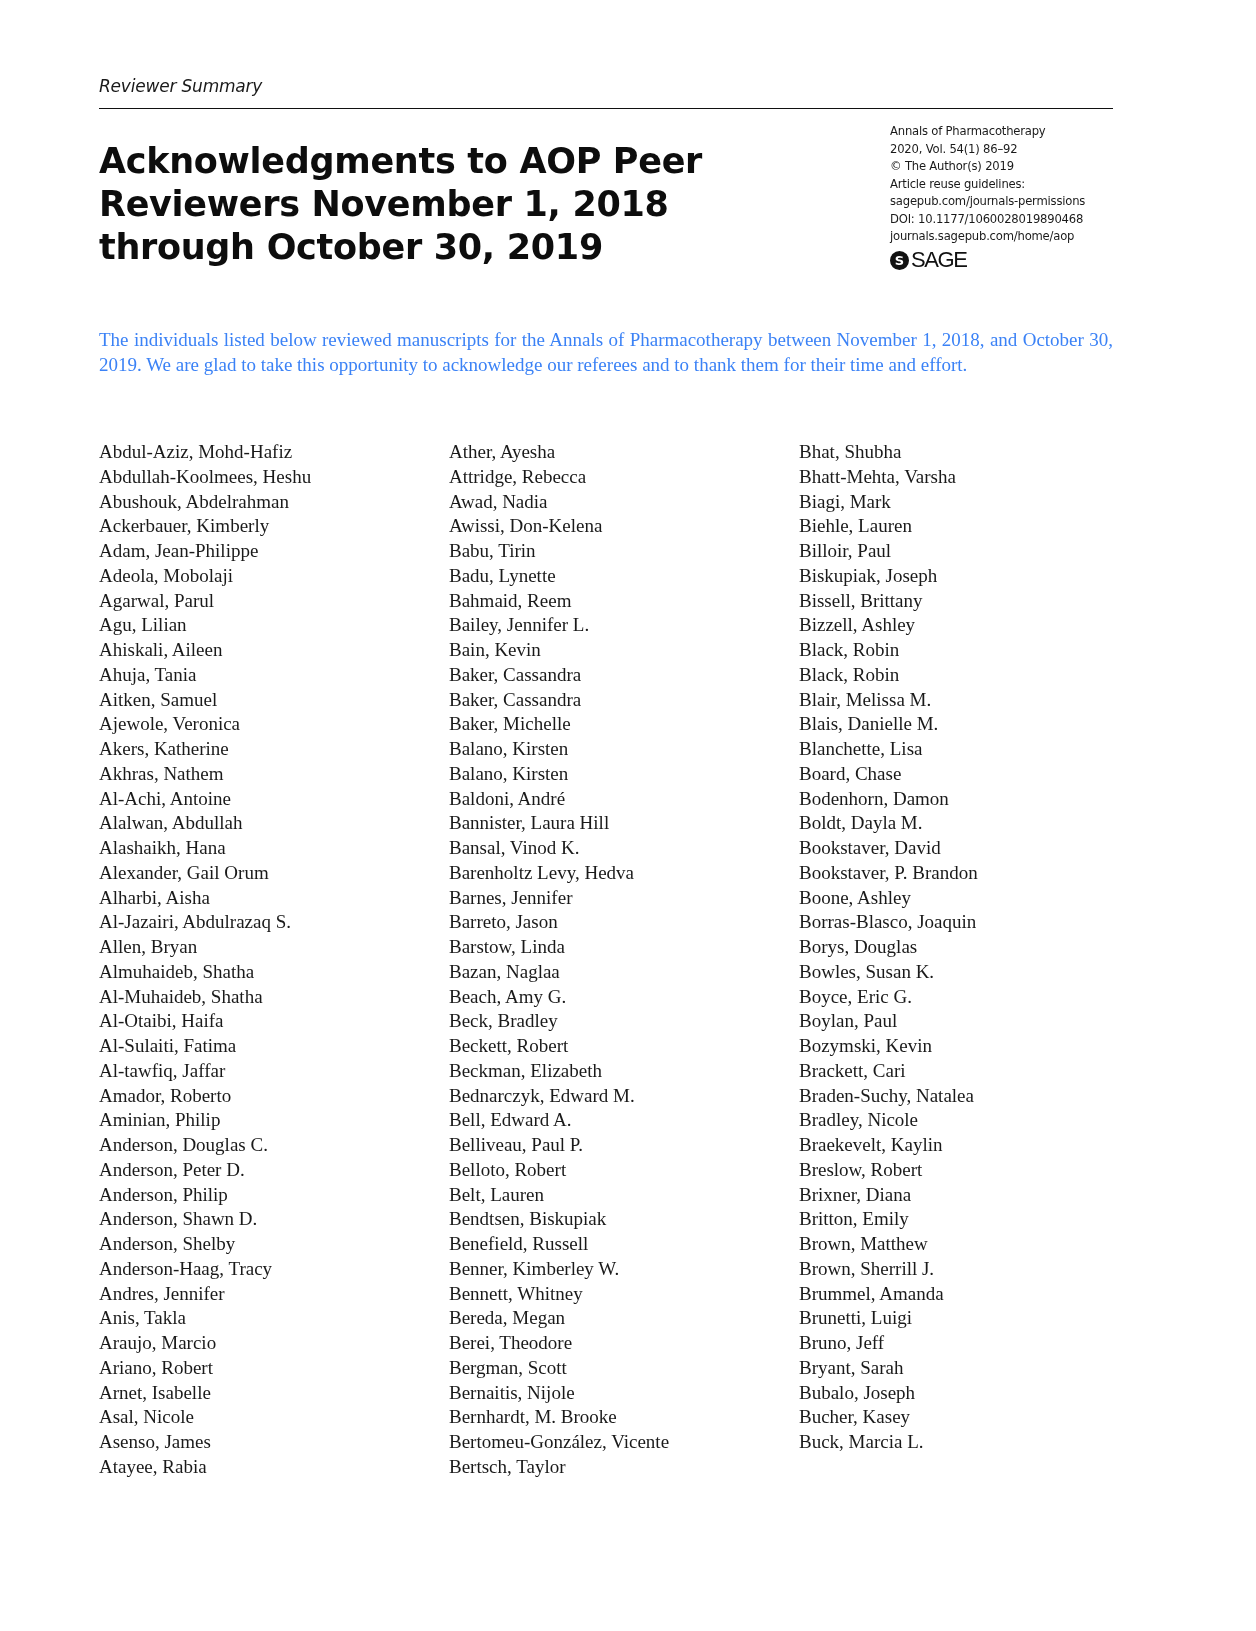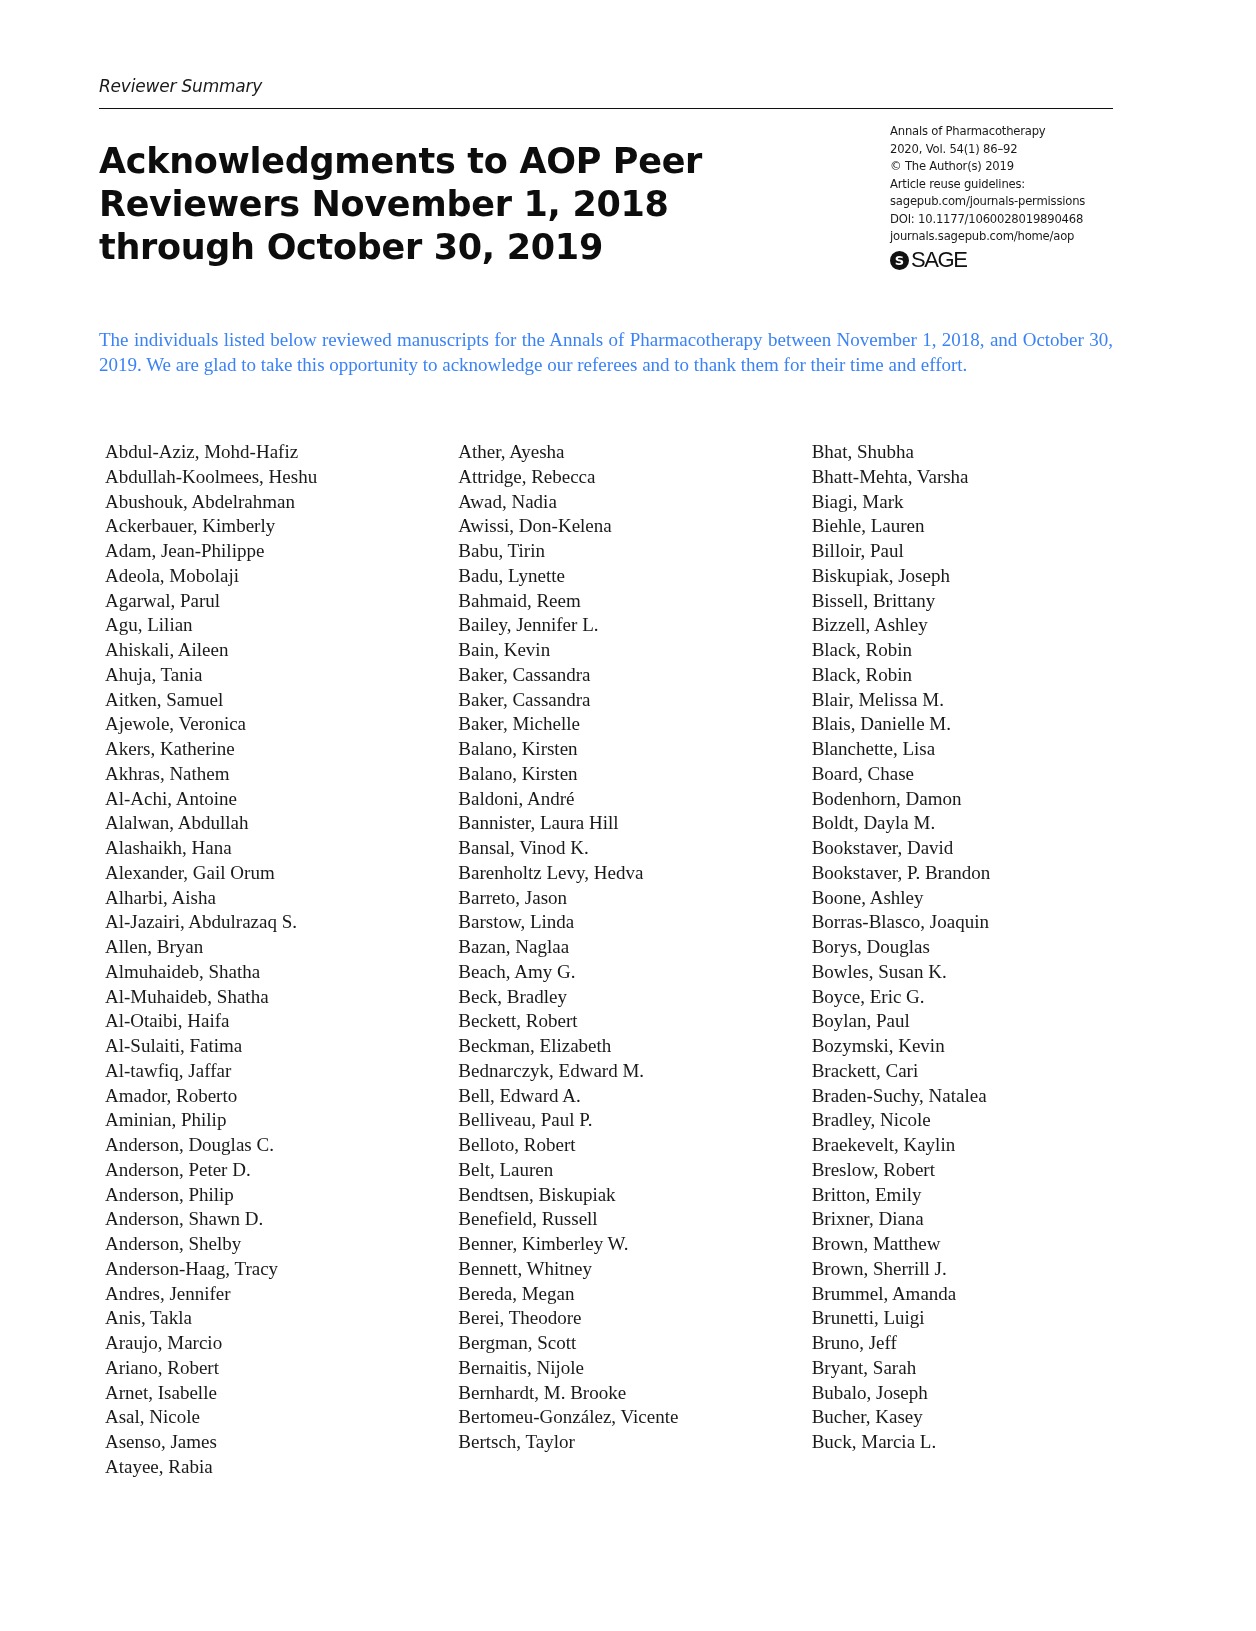--- a/index.html
+++ b/index.html
@@ -41,21 +41,21 @@
   }
   .intro {
     position: absolute; left: 99px; top: 327px; width: 1014px; margin: 0;
     font-family: Liberation Serif, serif; font-size: 19px; line-height: 25px;
     text-align: justify; color: #3b82f6;
   }
   .names {
     position: absolute; top: 440px; left: 99px; width: 1060px;
     display: flex;
   }
-  .col { width: 350px; font-family: "Liberation Serif", serif; font-size: 19px; line-height: 24.75px; color: #1a1a1a; margin-left: 6px; }
+  .col { width: 350px; font-family: "Liberation Serif", serif; font-size: 19px; line-height: 24.75px; color: #1a1a1a; }
   .col div { white-space: nowrap; }
 </style>
 </head>
 <body>
 
 <div class="section-label">Reviewer Summary</div>
 <div class="top-rule"></div>
 
 <h1 class="title">Acknowledgments to AOP Peer Reviewers November 1, 2018 through October 30, 2019</h1>
 
@@ -133,20 +133,21 @@
       <div>Bain, Kevin</div>
       <div>Baker, Cassandra</div>
       <div>Baker, Cassandra</div>
       <div>Baker, Michelle</div>
       <div>Balano, Kirsten</div>
       <div>Balano, Kirsten</div>
       <div>Baldoni, André</div>
       <div>Bannister, Laura Hill</div>
       <div>Bansal, Vinod K.</div>
       <div>Barenholtz Levy, Hedva</div>
+      <div>Barnes, Jennifer</div>
       <div>Barreto, Jason</div>
       <div>Barstow, Linda</div>
       <div>Bazan, Naglaa</div>
       <div>Beach, Amy G.</div>
       <div>Beck, Bradley</div>
       <div>Beckett, Robert</div>
       <div>Beckman, Elizabeth</div>
       <div>Bednarczyk, Edward M.</div>
       <div>Bell, Edward A.</div>
       <div>Belliveau, Paul P.</div>
@@ -188,22 +189,22 @@
       <div>Borys, Douglas</div>
       <div>Bowles, Susan K.</div>
       <div>Boyce, Eric G.</div>
       <div>Boylan, Paul</div>
       <div>Bozymski, Kevin</div>
       <div>Brackett, Cari</div>
       <div>Braden-Suchy, Natalea</div>
       <div>Bradley, Nicole</div>
       <div>Braekevelt, Kaylin</div>
       <div>Breslow, Robert</div>
+      <div>Brixner, Diana</div>
       <div>Britton, Emily</div>
-      <div>Brixner, Diana</div>
       <div>Brown, Matthew</div>
       <div>Brown, Sherrill J.</div>
       <div>Brummel, Amanda</div>
       <div>Brunetti, Luigi</div>
       <div>Bruno, Jeff</div>
       <div>Bryant, Sarah</div>
       <div>Bubalo, Joseph</div>
       <div>Bucher, Kasey</div>
       <div>Buck, Marcia L.</div>
     </div>

